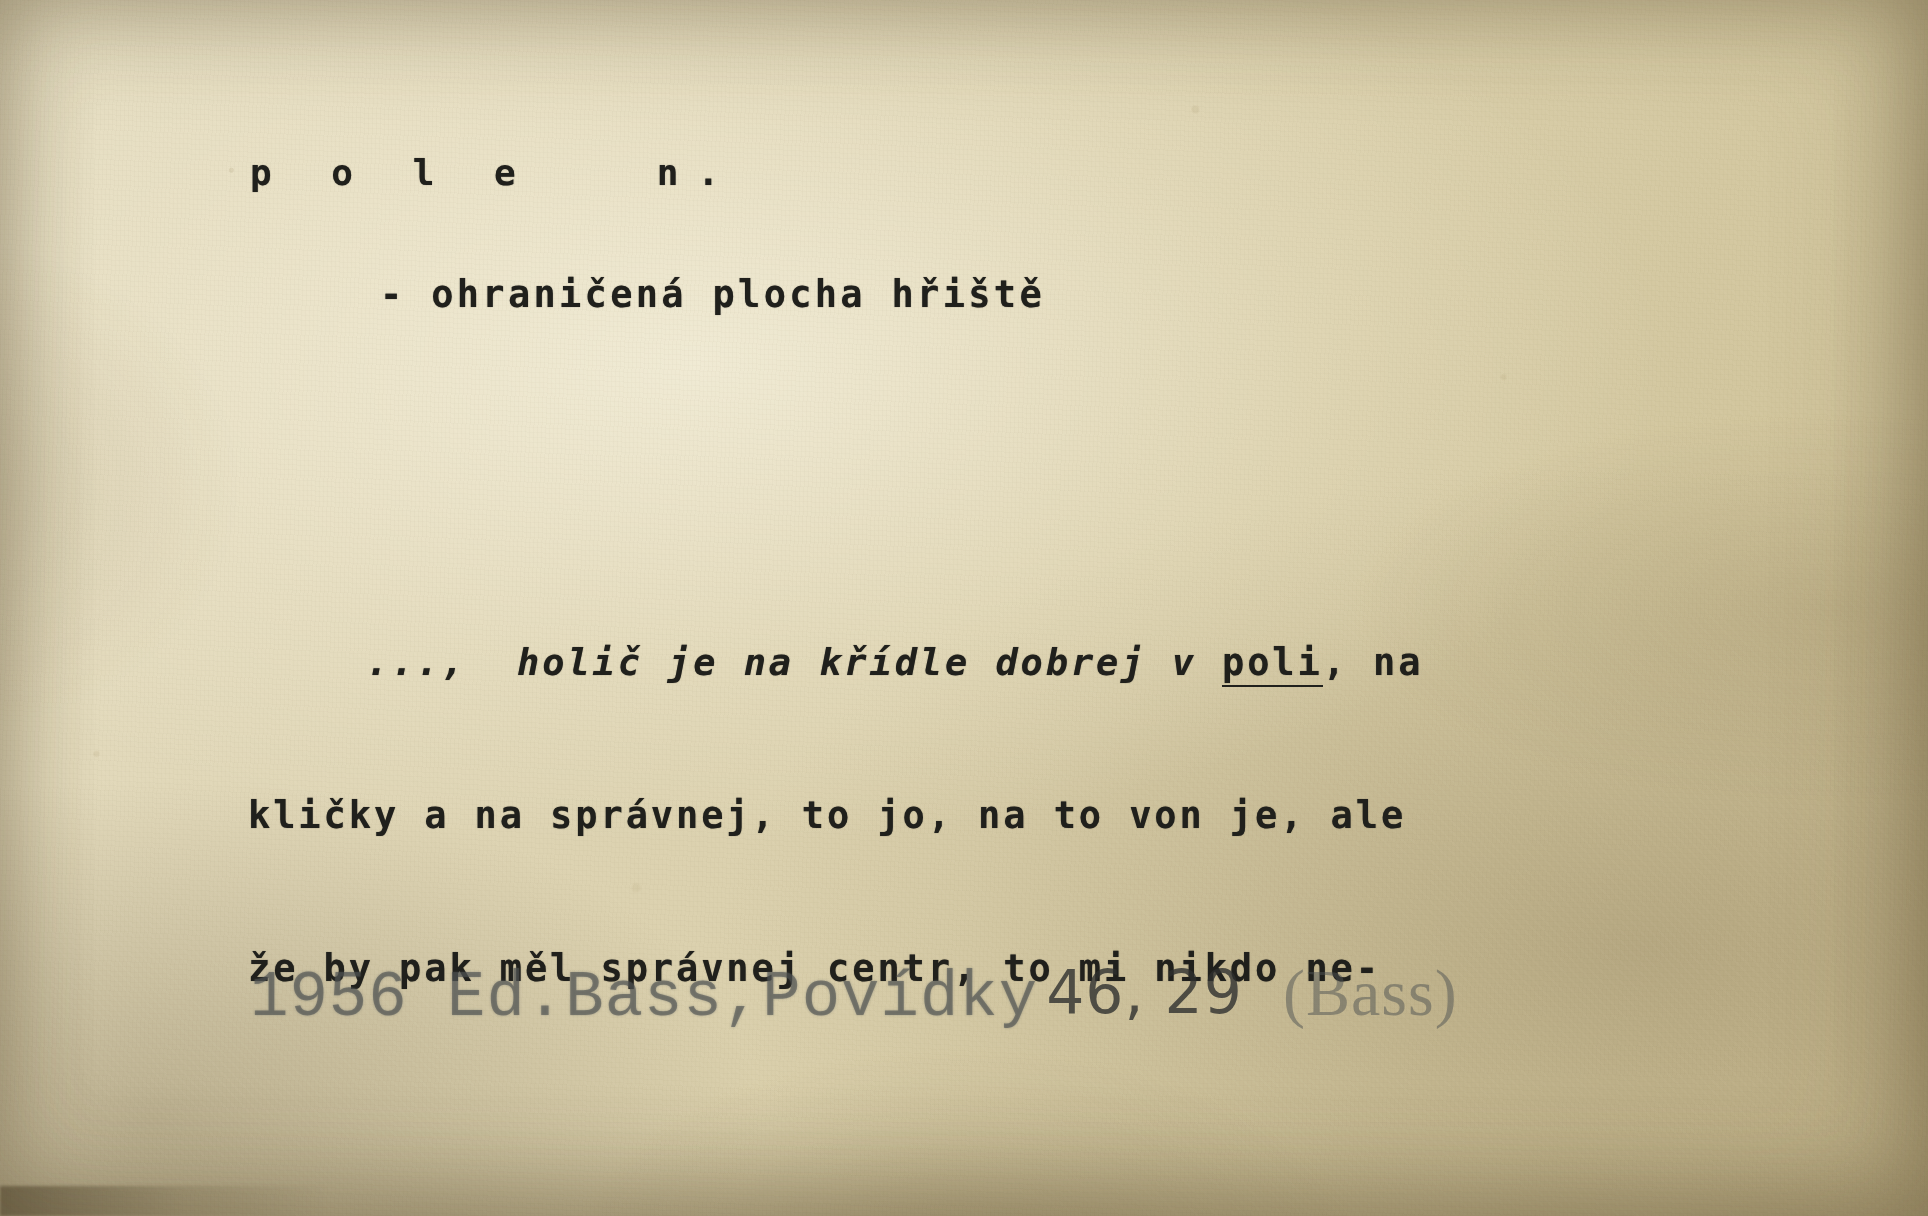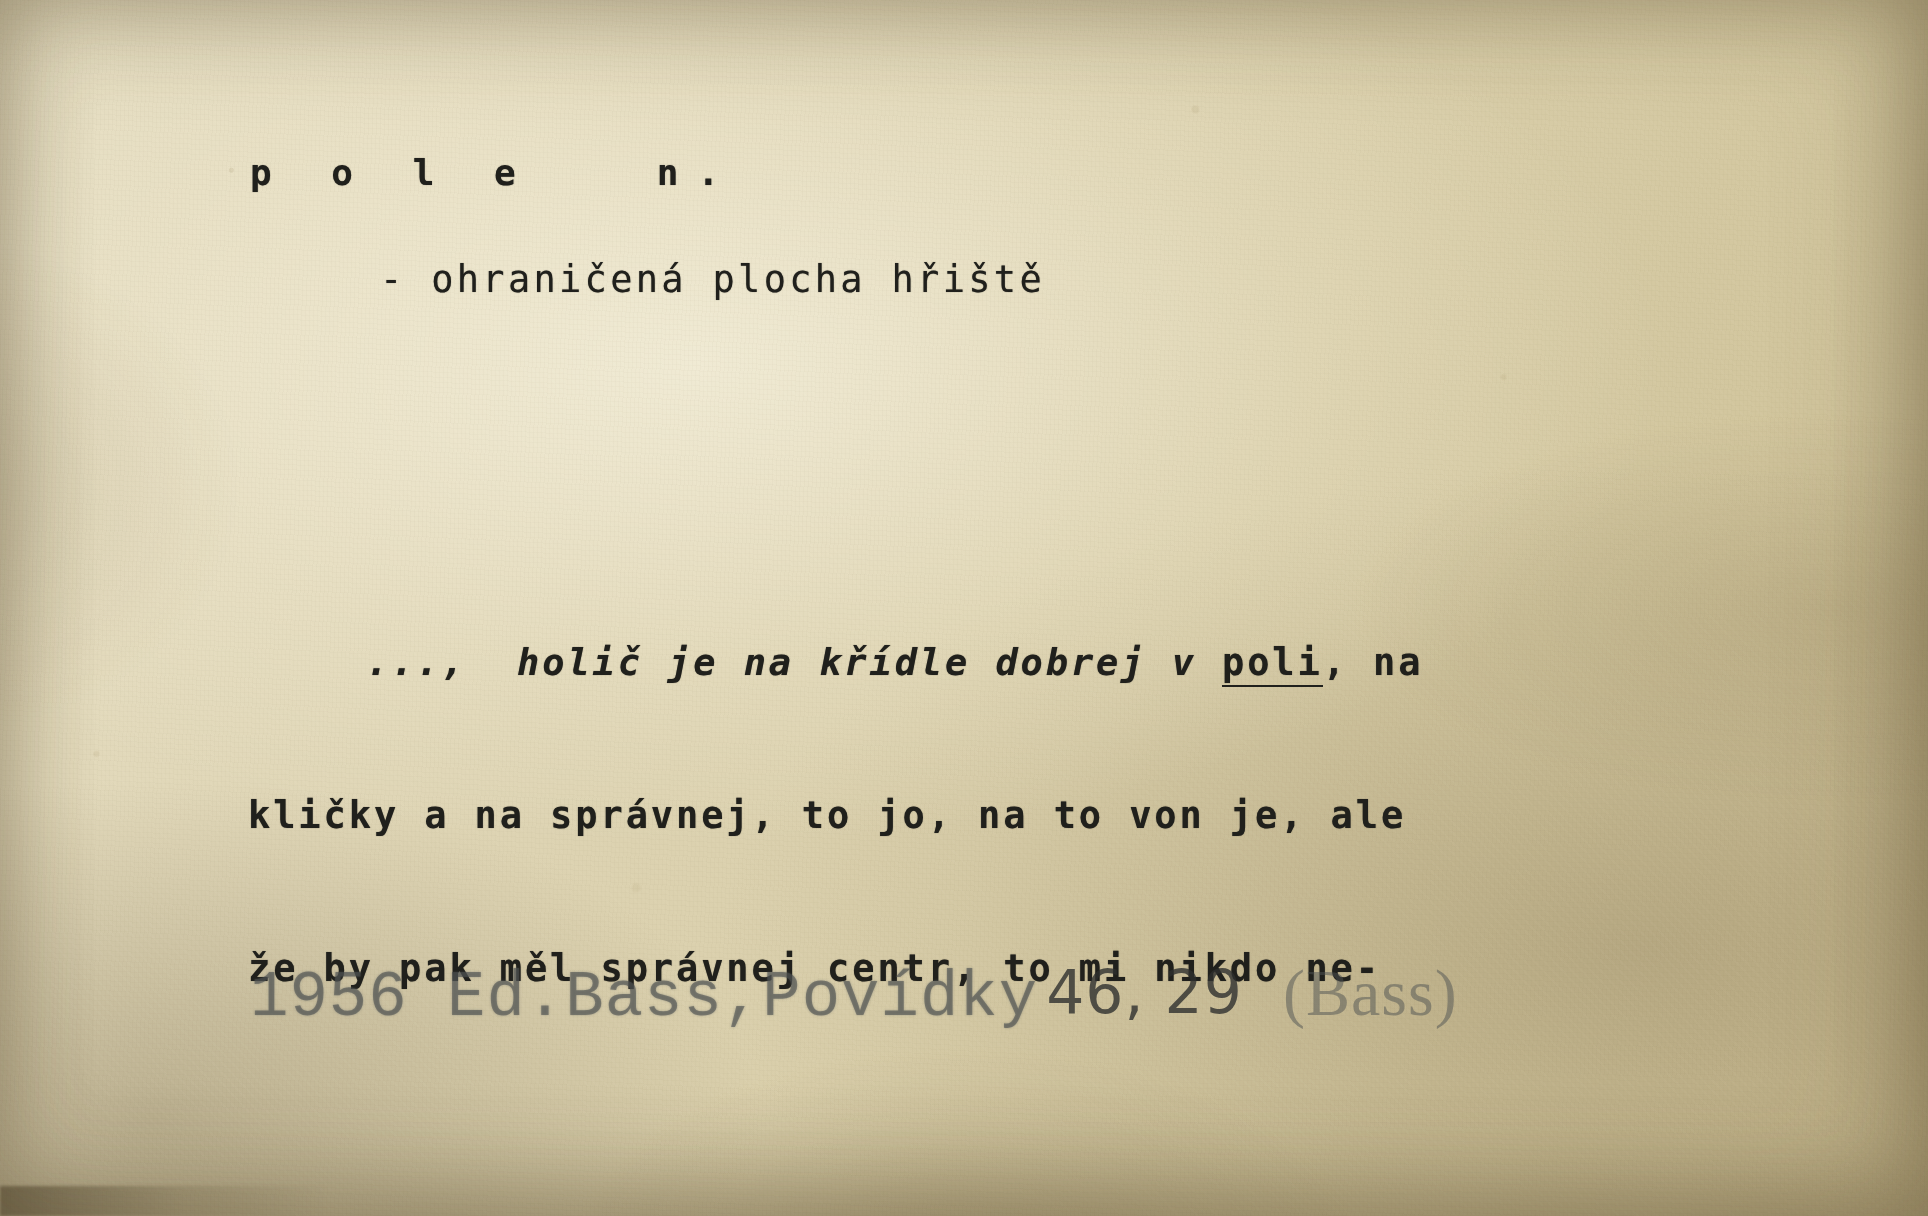--- a/index.html
+++ b/index.html
@@ -81,24 +81,24 @@
 
   #headword {
     left: 250px;
     top: 152px;
     font-size: 36px;
     letter-spacing: 19px;
     font-weight: 600;
   }
   #gloss {
     left: 380px;
-    top: 258px;
+    top: 273px;
     font-size: 37px;
     letter-spacing: 3.3px;
-    font-weight: 400;
+    font-weight: 700;
   }
   #speaker {
     left: 378px;
     top: 455px;
     font-size: 37px;
     letter-spacing: 3.2px;
     font-weight: 600;
   }
 
   #quote {

